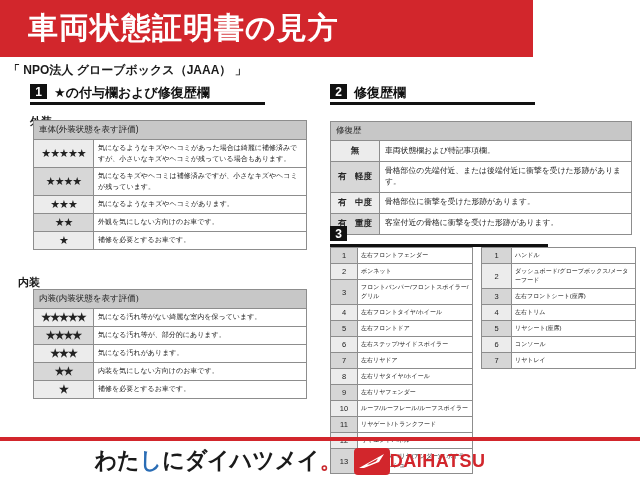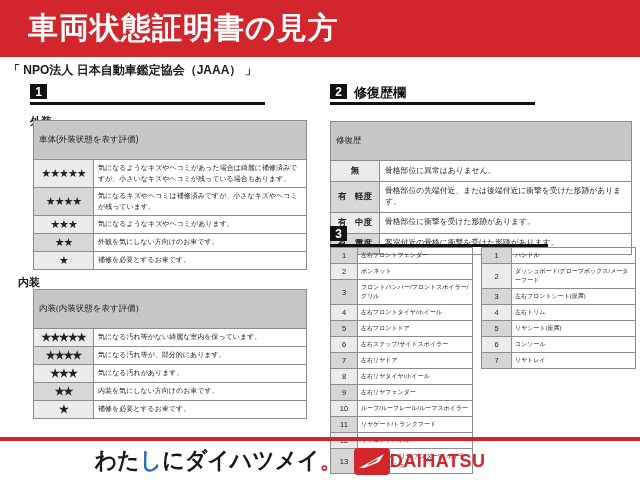--- a/index.html
+++ b/index.html
@@ -1,21 +1,21 @@
 <!DOCTYPE html>
 <html><head>
 <meta charset="utf-8">
 <style>
   * { margin:0; padding:0; box-sizing:border-box; }
   html,body { background:#ffffff; }
   body { font-family:"Liberation Sans","DejaVu Sans",sans-serif; }
   .page { position:relative; width:640px; height:480px; background:#fff; overflow:hidden; }
 
   
-  .banner { position:absolute; top:0; left:0; width:640px; height:57px;
+  .banner { position:absolute; top:0; left:0; width:533px; height:57px;
             background:#d2262c; color:#fff; display:flex; align-items:center; }
   .banner .title { font-size:30px; font-weight:bold; margin-left:28px; letter-spacing:1px; }
   .banner .edition { font-size:27px; font-weight:bold; margin-left:auto; margin-right:12px; }
 
   .subtitle { position:absolute; top:62px; left:8px; font-size:12px; font-weight:bold; color:#1a1a1a; }
 
   
   .sec-head { position:absolute; display:flex; align-items:flex-end; gap:7px;
               border-bottom:3px solid #111; padding-bottom:3px; }
   .sec-head .num { background:#111; color:#fff; font-size:12px; font-weight:bold;
@@ -25,21 +25,21 @@
   #sec2 { top:84px; left:330px; width:205px; }
   #sec3 { top:226px; left:330px; width:218px; }
 
   .zone-label { position:absolute; font-size:11px; font-weight:bold; color:#1a1a1a; }
   #ext-label { top:106px; left:30px;margin-top:8px; }
   #int-label { top:275px; left:18px; }
 
   
   table { border-collapse:collapse; }
   table, th, td { border:1px solid #8d8d8d; }
-  th { background:#c7c7c7; font-size:8.5px; font-weight:normal; text-align:left; padding:13px 5px; color:#222;margin-top:46px; }
+  th { background:#c7c7c7; font-size:8.5px; font-weight:normal; text-align:left; padding:3px 5px; color:#222;margin-top:46px; }
   td { color:#222; }
 
   .rate-table { position:absolute; width:274px; }
   #ext-table { top:120px; left:33px; }
   #int-table { top:289px; left:33px;font-family:Liberation Serif, serif; }
   .rate-table td.star { width:60px; text-align:center; font-size:11px; letter-spacing:-1px;
                         font-weight:bold; padding:2px 1px; }
   .rate-table td.desc { font-size:7px; line-height:1.5; padding:3px 4px; }
   .rate-table tbody tr:nth-child(odd) td.star { background:#ececec; }
   .rate-table tbody tr:nth-child(even) td.star { background:#d7d7d7; }
@@ -69,24 +69,25 @@
 </style>
 </head>
 <body>
 
 <div class="page">
 
   <header class="banner">
     <span class="title">車両状態証明書の見方</span>
   </header>
 
-  <div class="subtitle">「 NPO法人 日本自動車鑑定協会（JAAA） 」</div>
+  <div class="subtitle">「 NPO法人 グローブボックス（JAAA） 」</div>
 
   <div class="sec-head" id="sec1">
     <span class="num">1</span>
+    <span class="t">★の付与欄および修復歴欄</span>
   </div>
 
   <div class="zone-label" id="ext-label">外装</div>
 
   <table class="rate-table" id="ext-table">
     <thead>
         <tr>
           <th colspan="2">車体(外装状態を表す評価)</th>
         </tr>
       </thead>
@@ -153,21 +154,21 @@
 
   <table id="repair-table">
     <thead>
         <tr>
           <th colspan="2">修復歴</th>
         </tr>
       </thead>
     <tbody>
       <tr>
           <td class="grade">無</td>
-          <td class="desc">骨格部位に異常はありません。</td>
+          <td class="desc">車両状態欄および特記事項欄。</td>
         </tr>
       <tr>
           <td class="grade">有　軽度</td>
           <td class="desc">骨格部位の先端付近、または後端付近に衝撃を受けた形跡があります。</td>
         </tr>
       <tr>
           <td class="grade">有　中度</td>
           <td class="desc">骨格部位に衝撃を受けた形跡があります。</td>
         </tr>
       <tr>

